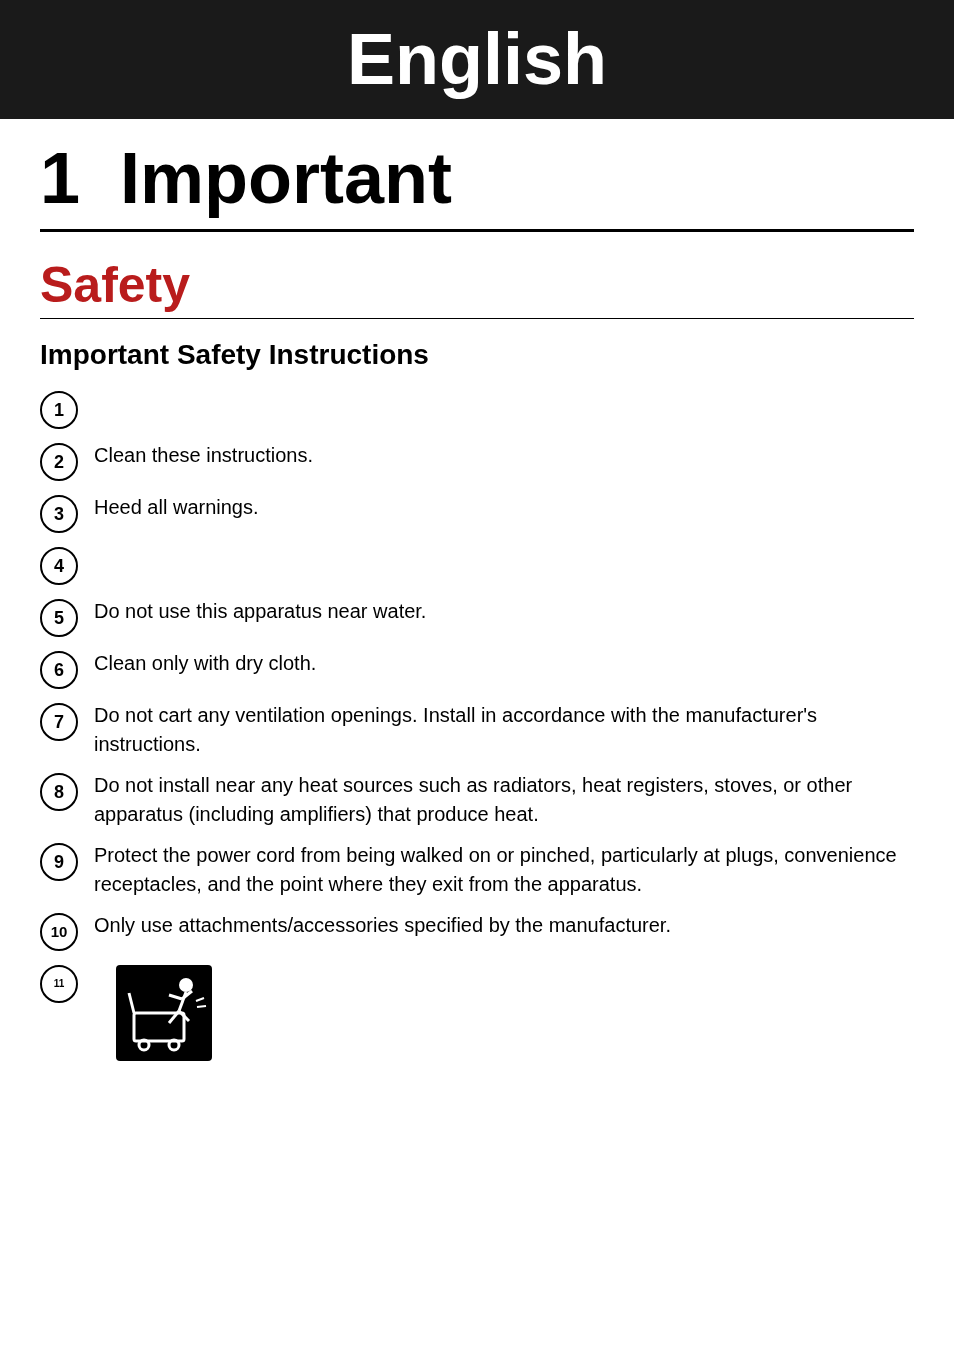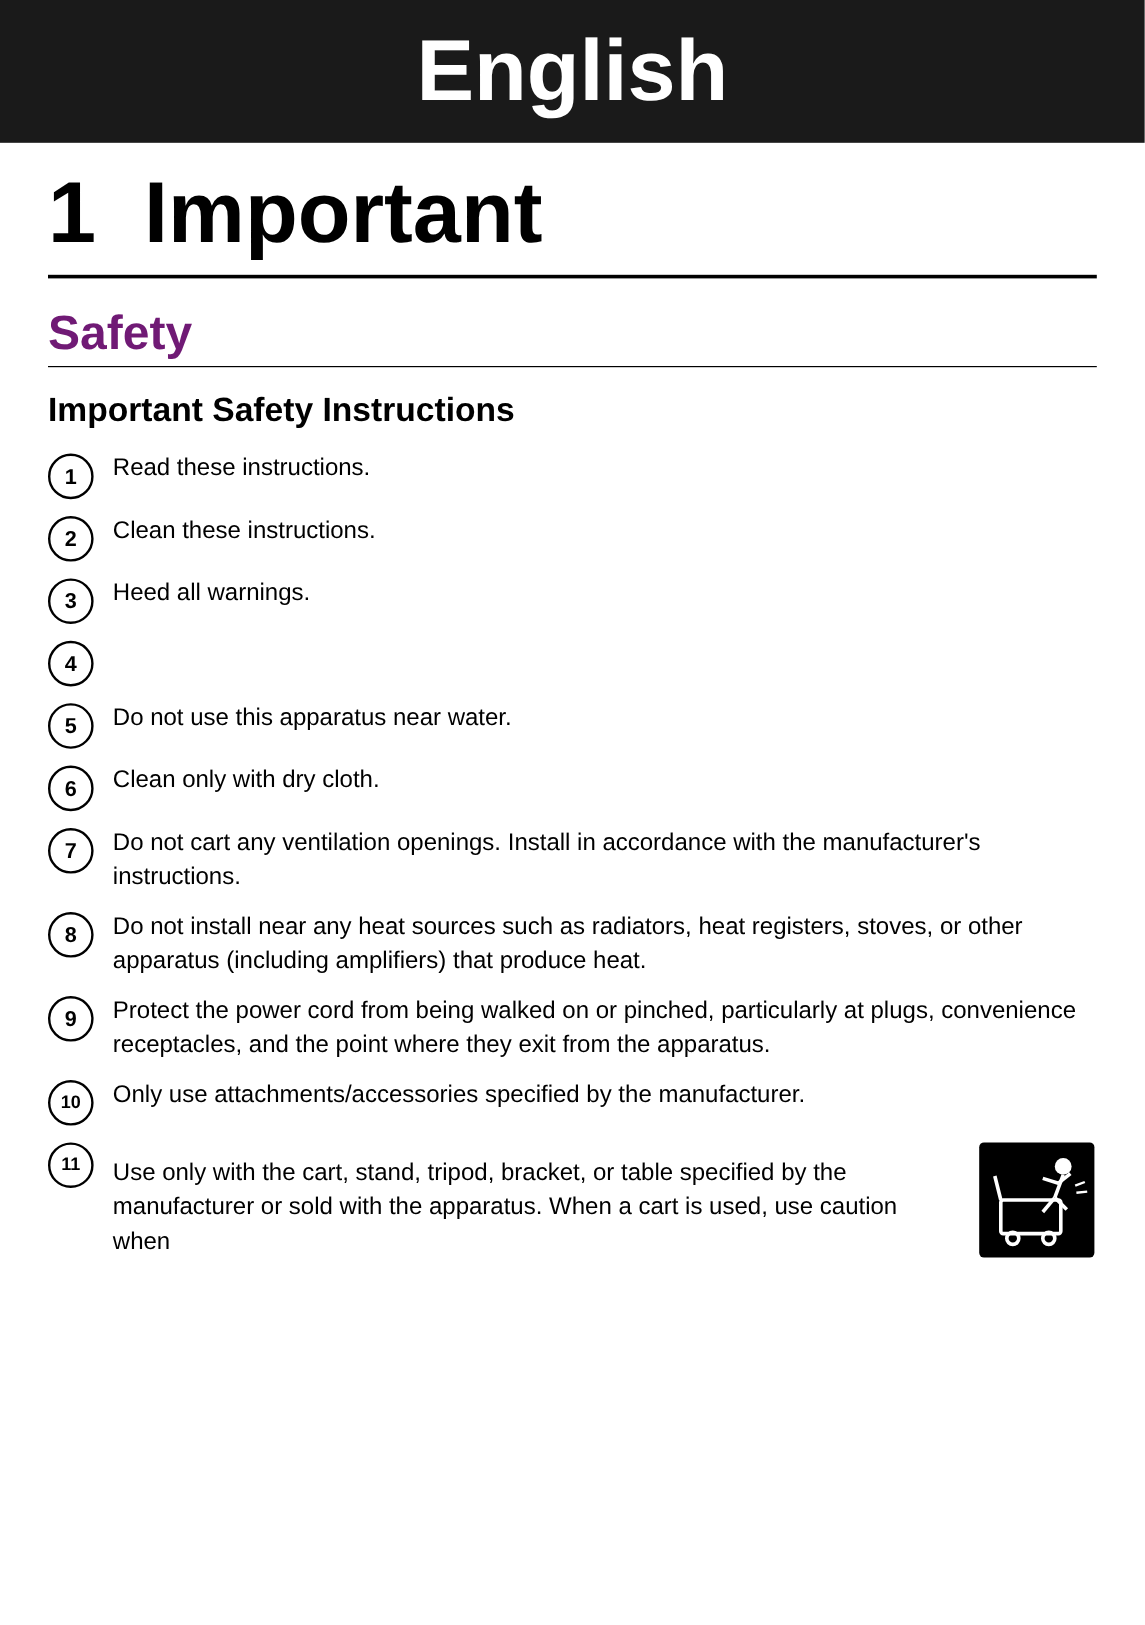--- a/index.html
+++ b/index.html
@@ -34,24 +34,24 @@
       padding: 0 40px;
     }
 
     .section-divider {
       border: none;
       border-top: 3px solid #000;
       margin: 0 0 8px 0;
     }
 
     .subsection-title {
-      font-size: 40px;
+      font-size: 50px;
       font-weight: bold;
       padding: 16px 0 4px 0;
-      color: #701a75;
+      color: #b91c1c;
     }
 
     .subsection-divider {
       border: none;
       border-top: 1.5px solid #000;
       margin: 0 0 20px 0;
     }
 
     .instructions-title {
       font-size: 28px;
@@ -131,21 +131,20 @@
   </div>
 
   <hr class="subsection-divider">
 
   <div class="instructions-title">Important Safety Instructions</div>
 
   <ul class="safety-list">
 
     <li>
       <span class="item-number">1</span>
-      <span class="item-text">Read these instructions.</span>
     </li>
     <li>
       <span class="item-number">2</span>
       <span class="item-text">Clean these instructions.</span>
     </li>
     <li>
       <span class="item-number">3</span>
       <span class="item-text">Heed all warnings.</span>
     </li>
     <li>
@@ -170,23 +169,22 @@
     <li>
       <span class="item-number">9</span>
       <span class="item-text">Protect the power cord from being walked on or pinched, particularly at plugs, convenience receptacles, and the point where they exit from the apparatus.</span>
     </li>
     <li>
       <span class="item-number" style="font-size:15px;">10</span>
       <span class="item-text">Only use attachments/accessories specified by the manufacturer.</span>
     </li>
 
     <li style="align-items:flex-start;">
-      <span class="item-number" style="font-size:15px;">11</span>
+      <span class="item-number" style="font-size:10px;">11</span>
       <div class="bottom-row" style="flex:1;">
-        <span class="item-text">Use only with the cart, stand, tripod, bracket, or table specified by the manufacturer or sold with the apparatus. When a cart is used, use caution when</span>
         <div class="cart-icon">
           
           <svg viewBox="0 0 100 100" xmlns="http://www.w3.org/2000/svg">
             <rect x="2" y="2" width="96" height="96" rx="4" ry="4" fill="#000"></rect>
 
             <rect x="20" y="50" width="50" height="28" rx="2" fill="none" stroke="#fff" stroke-width="3"></rect>
 
             <line x1="20" y1="50" x2="15" y2="30" stroke="#fff" stroke-width="3"></line>
 
             <circle cx="30" cy="82" r="5" fill="none" stroke="#fff" stroke-width="3"></circle>

